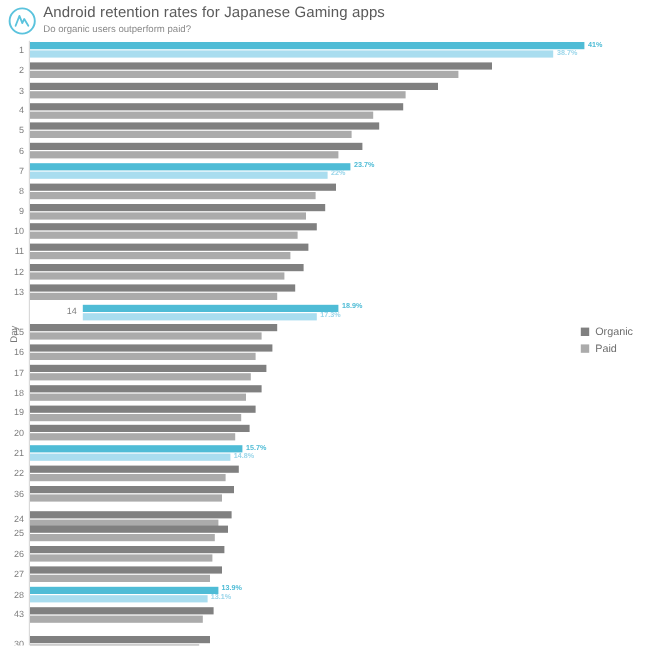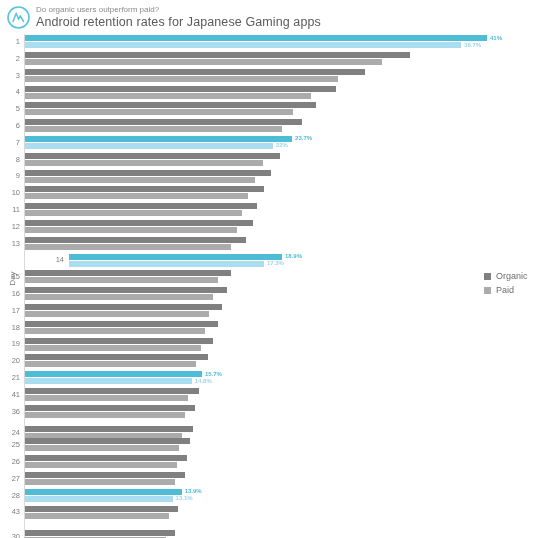--- a/index.html
+++ b/index.html
@@ -152,22 +152,22 @@
 <body>
 
 <div id="header">
   <div id="logo-icon">
     <svg width="25" height="25" viewBox="0 0 25 25">
       <circle cx="12.5" cy="12.5" r="10.5" fill="none" stroke="#5bc3dd" stroke-width="1.6"></circle>
       <path d="M7 16.5 L10.2 8.2 L12.6 14.3 L14.2 10.8 L17.6 16.5" fill="none" stroke="#5bc3dd" stroke-width="1.5" stroke-linecap="round" stroke-linejoin="round"></path>
     </svg>
   </div>
   <div id="title-block">
+    <div id="chart-title">Android retention rates for Japanese Gaming apps</div>
     <div id="chart-subtitle">Do organic users outperform paid?</div>
-    <div id="chart-title">Android retention rates for Japanese Gaming apps</div>
   </div>
 </div>
 
 <div id="plot">
   <div id="y-axis-title">Day</div>
   <div id="axis-line"></div>
   <div id="rows">
       <div class="row" style="top: 0px;">
         <div class="row-label">1</div>
         <div class="bars">
@@ -317,21 +317,21 @@
       <div class="row" style="top: 336px;">
         <div class="row-label">21</div>
         <div class="bars">
           <div class="bar bar-organic h" style="width: 176.912px;"></div>
           <div class="bar bar-paid h" style="width: 166.771px;"></div>
           <div class="bar-value v-organic" style="left: 179.912px;">15.7%</div>
           <div class="bar-value v-paid" style="left: 169.771px;">14.8%</div>
         </div>
       </div>
       <div class="row" style="top: 352.8px;">
-        <div class="row-label">41</div>
+        <div class="row-label">22</div>
         <div class="bars">
           <div class="bar bar-organic g" style="width: 173.532px;"></div>
           <div class="bar bar-paid g" style="width: 163.39px;"></div>
         </div>
       </div>
       <div class="row" style="top: 369.6px;">
         <div class="row-label">36</div>
         <div class="bars">
           <div class="bar bar-organic g" style="width: 170.151px;"></div>
           <div class="bar bar-paid g" style="width: 160.01px;"></div>

